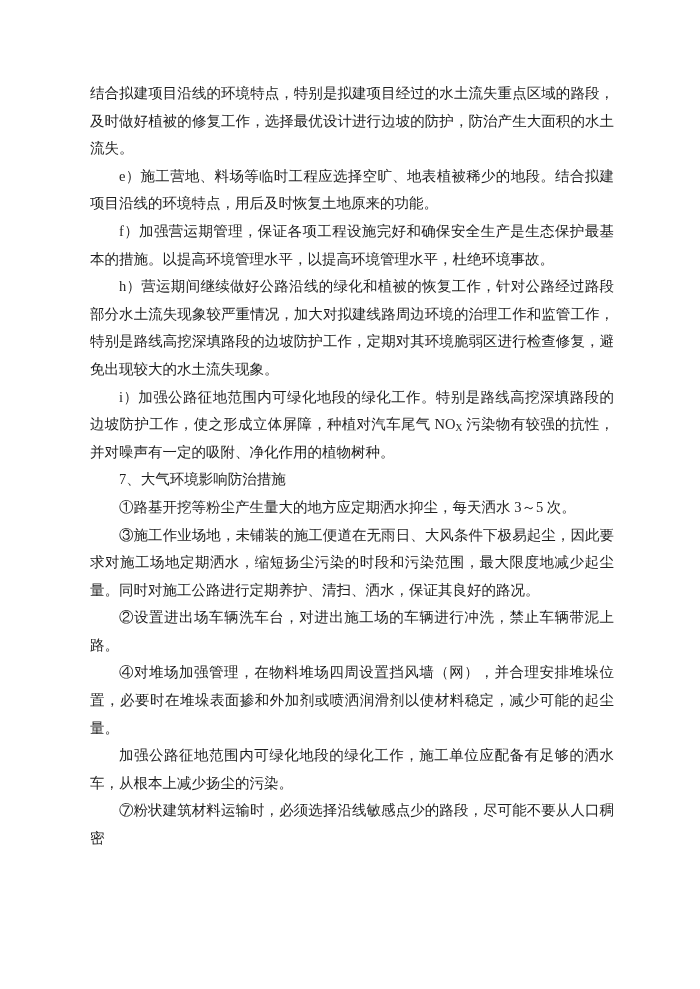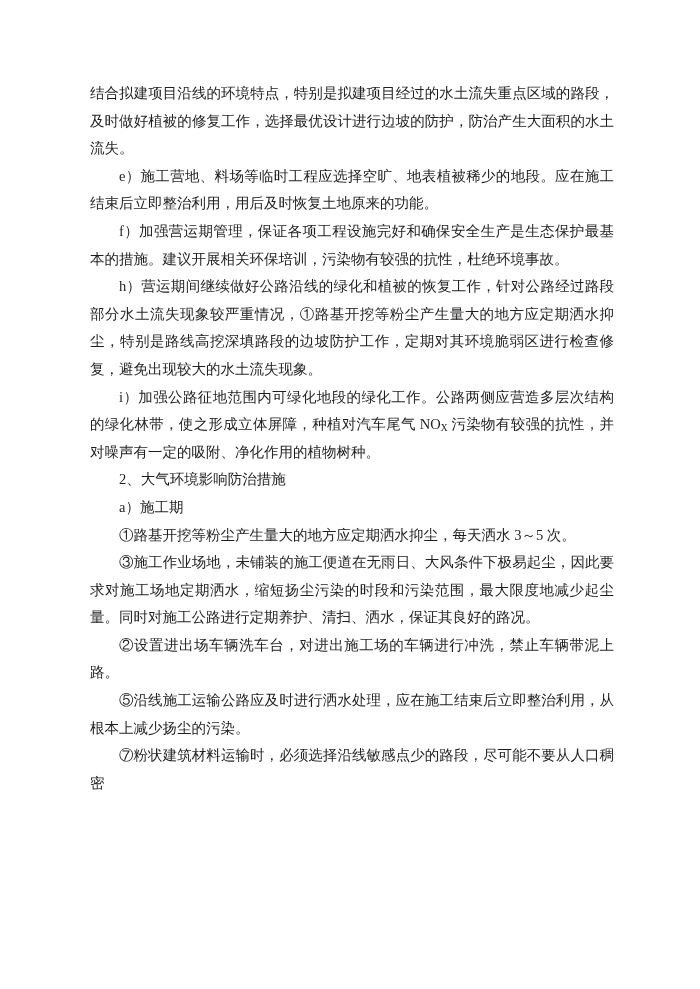--- a/index.html
+++ b/index.html
@@ -43,25 +43,25 @@
     line-height: 0;
     vertical-align: -0.18em;
   }
 </style>
 </head>
 <body style="background: rgb(255, 255, 255);">
 
 <div class="page">
   <div class="doc" id="doc" style="color: rgb(30, 30, 30);">
       <p class="para"><span>结合拟建项目沿线的环境特点，特别是拟建项目经过的水土流失重点区域的路段，及时做好植被的修复工作，选择最优设计进行边坡的防护，防治产生大面积的水土流失。</span></p>
-      <p class="para indent"><span>e）施工营地、料场等临时工程应选择空旷、地表植被稀少的地段。应在施工结束后立即整治利用，用后及时恢复土地原来的功能。</span></p>
-      <p class="para indent"><span>f）加强营运期管理，保证各项工程设施完好和确保安全生产是生态保护最基本的措施。建议开展相关环保培训，污染物有较强的抗性，杜绝环境事故。</span></p>
-      <p class="para indent"><span>h）营运期间继续做好公路沿线的绿化和植被的恢复工作，针对公路经过路段部分水土流失现象较严重情况，①路基开挖等粉尘产生量大的地方应定期洒水抑尘，特别是路线高挖深填路段的边坡防护工作，定期对其环境脆弱区进行检查修复，避免出现较大的水土流失现象。</span></p>
-      <p class="para indent"><span>i）加强公路征地范围内可绿化地段的绿化工作。公路两侧应营造多层次结构的绿化林带，使之形成立体屏障，种植对汽车尾气 NO</span><sub>X</sub><span> 污染物有较强的抗性，并对噪声有一定的吸附、净化作用的植物树种。</span></p>
-      <p class="para indent"><span>2、大气环境影响防治措施</span></p>
-      <p class="para indent"><span>a）施工期</span></p>
+      <p class="para indent"><span>e）施工营地、料场等临时工程应选择空旷、地表植被稀少的地段。结合拟建项目沿线的环境特点，用后及时恢复土地原来的功能。</span></p>
+      <p class="para indent"><span>f）加强营运期管理，保证各项工程设施完好和确保安全生产是生态保护最基本的措施。以提高环境管理水平，以提高环境管理水平，杜绝环境事故。</span></p>
+      <p class="para indent"><span>h）营运期间继续做好公路沿线的绿化和植被的恢复工作，针对公路经过路段部分水土流失现象较严重情况，加大对拟建线路周边环境的治理工作和监管工作，特别是路线高挖深填路段的边坡防护工作，定期对其环境脆弱区进行检查修复，避免出现较大的水土流失现象。</span></p>
+      <p class="para indent"><span>i）加强公路征地范围内可绿化地段的绿化工作。特别是路线高挖深填路段的边坡防护工作，使之形成立体屏障，种植对汽车尾气 NO</span><sub>X</sub><span> 污染物有较强的抗性，并对噪声有一定的吸附、净化作用的植物树种。</span></p>
+      <p class="para indent"><span>7、大气环境影响防治措施</span></p>
       <p class="para indent"><span>①路基开挖等粉尘产生量大的地方应定期洒水抑尘，每天洒水 3～5 次。</span></p>
       <p class="para indent"><span>③施工作业场地，未铺装的施工便道在无雨日、大风条件下极易起尘，因此要求对施工场地定期洒水，缩短扬尘污染的时段和污染范围，最大限度地减少起尘量。同时对施工公路进行定期养护、清扫、洒水，保证其良好的路况。</span></p>
       <p class="para indent"><span>②设置进出场车辆洗车台，对进出施工场的车辆进行冲洗，禁止车辆带泥上路。</span></p>
-      <p class="para indent"><span>⑤沿线施工运输公路应及时进行洒水处理，应在施工结束后立即整治利用，从根本上减少扬尘的污染。</span></p>
+      <p class="para indent"><span>④对堆场加强管理，在物料堆场四周设置挡风墙（网），并合理安排堆垛位置，必要时在堆垛表面掺和外加剂或喷洒润滑剂以使材料稳定，减少可能的起尘量。</span></p>
+      <p class="para indent"><span>加强公路征地范围内可绿化地段的绿化工作，施工单位应配备有足够的洒水车，从根本上减少扬尘的污染。</span></p>
       <p class="para indent"><span>⑦粉状建筑材料运输时，必须选择沿线敏感点少的路段，尽可能不要从人口稠密</span></p>
     </div>
 </div>
 
 </body></html>

